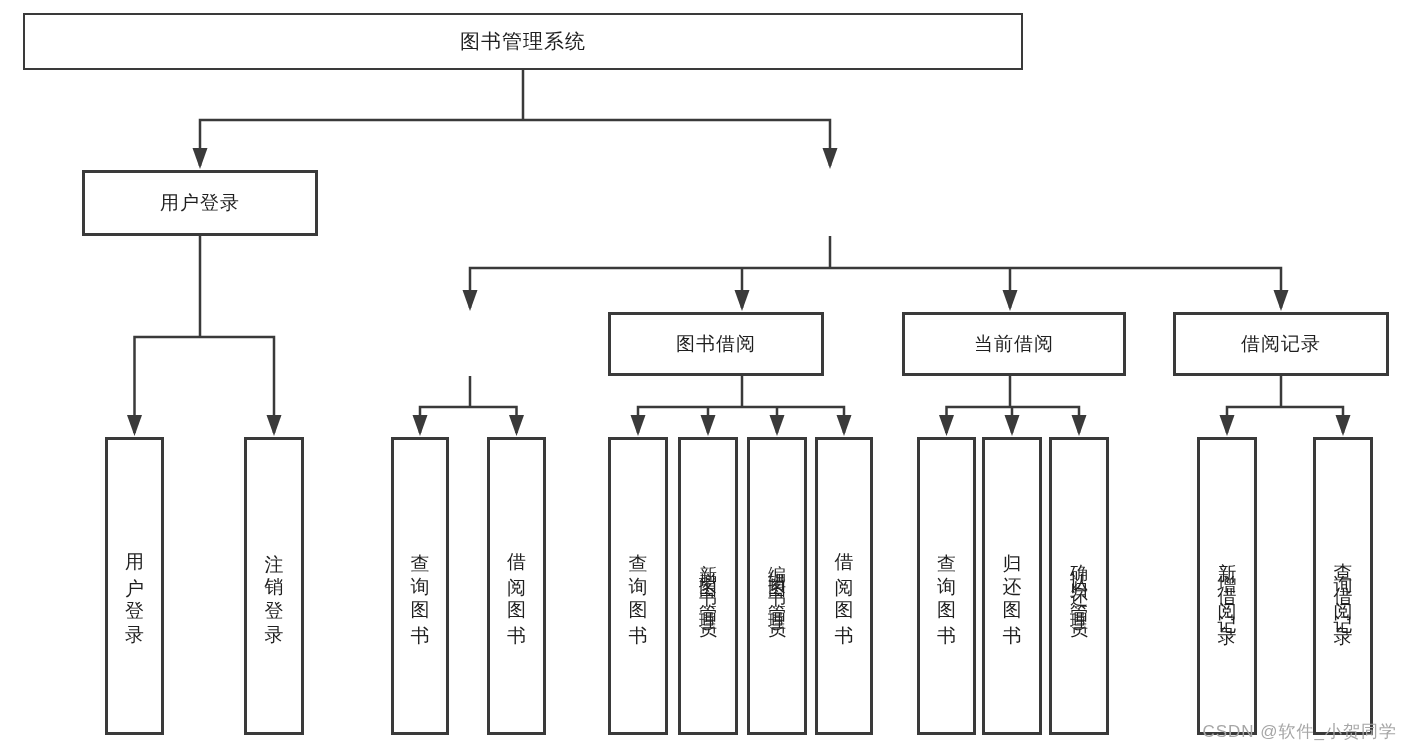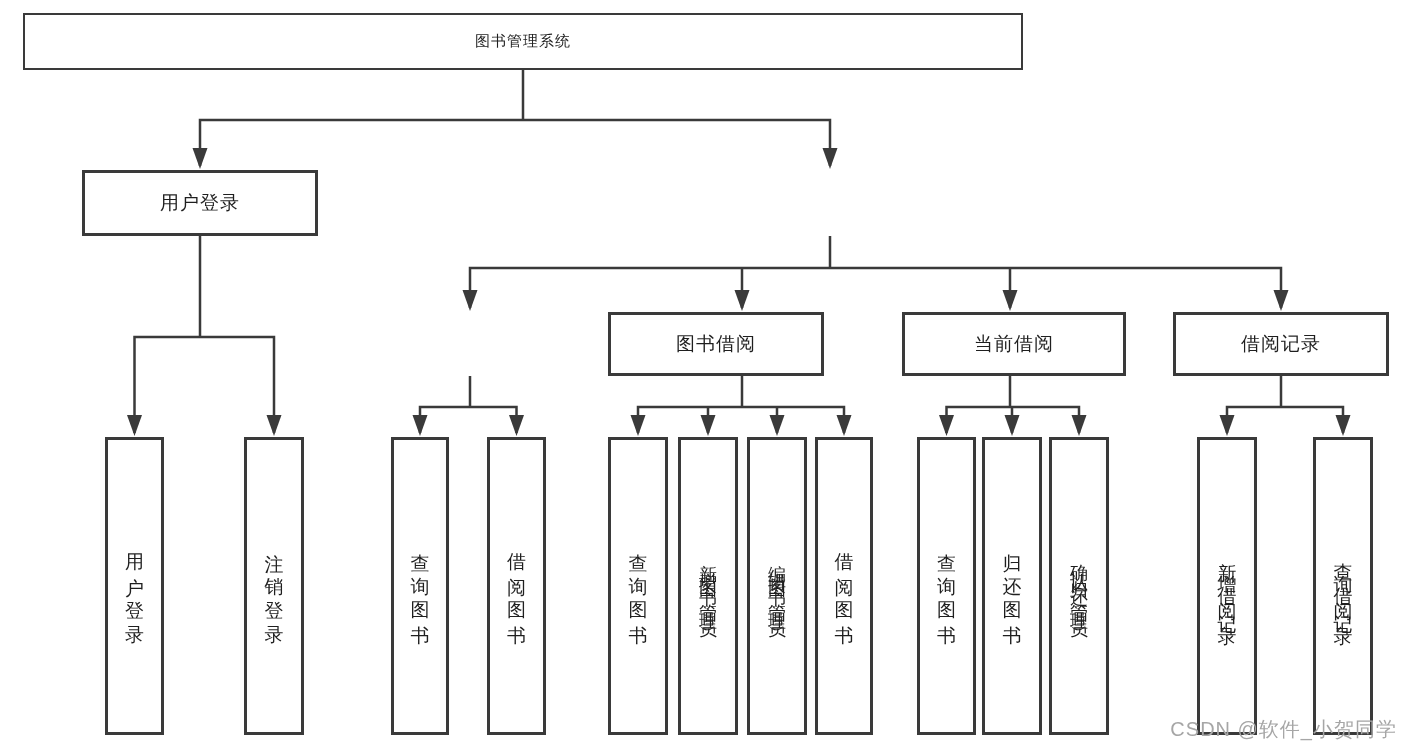--- a/index.html
+++ b/index.html
@@ -11,32 +11,32 @@
     font-family:"Liberation Sans", sans-serif; color:var(--text); overflow:hidden;
   }
   .wires{position:absolute; left:0; top:0; width:1405px; height:747px; pointer-events:none;}
   .wire{fill:none; stroke:var(--line); stroke-width:2.5; stroke-linejoin:miter;}
   .arrow{fill:var(--line); stroke:none;}
   .hbox{
     position:absolute; box-sizing:border-box; border:3px solid var(--border);
     background:var(--bg); display:flex; align-items:center; justify-content:center;
     font-size:19px; letter-spacing:1px; z-index:2;
   }
-  .hbox.root{border-width:2px; font-size:15px;}
+  .hbox.root{border-width:2px; font-size:20px;}
   .vbox{
     position:absolute; box-sizing:border-box; border:3px solid var(--border);
     background:var(--bg); display:flex; align-items:center; justify-content:center;
     writing-mode:vertical-rl; text-orientation:mixed;
     font-size:19px; letter-spacing:24px; z-index:2; top:437px; height:298px;
   }
   .vbox.six{letter-spacing:13px;}
   .vbox.long{letter-spacing:8px; font-size:18px;}
   .watermark{
     position:absolute; right:8px; bottom:4px; z-index:5;
-    font-size:20px; color:var(--wm); letter-spacing:1px; white-space:nowrap;
+    font-size:17px; color:var(--wm); letter-spacing:1px; white-space:nowrap;
   }
 </style>
 </head>
 <body>
 
 <div class="stage">
 
   <svg class="wires" viewBox="0 0 1405 747">
     <path class="wire" d="
       M523 70 V120 M200 166 V120 H830 V166

